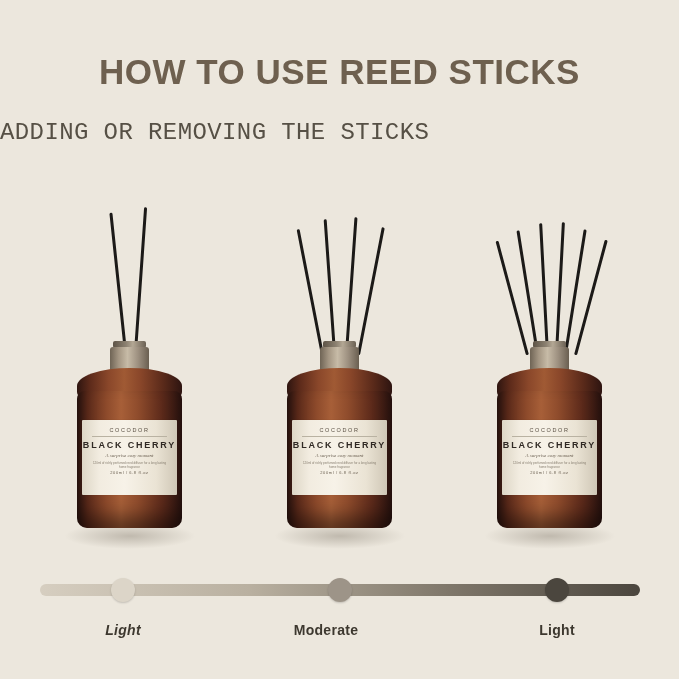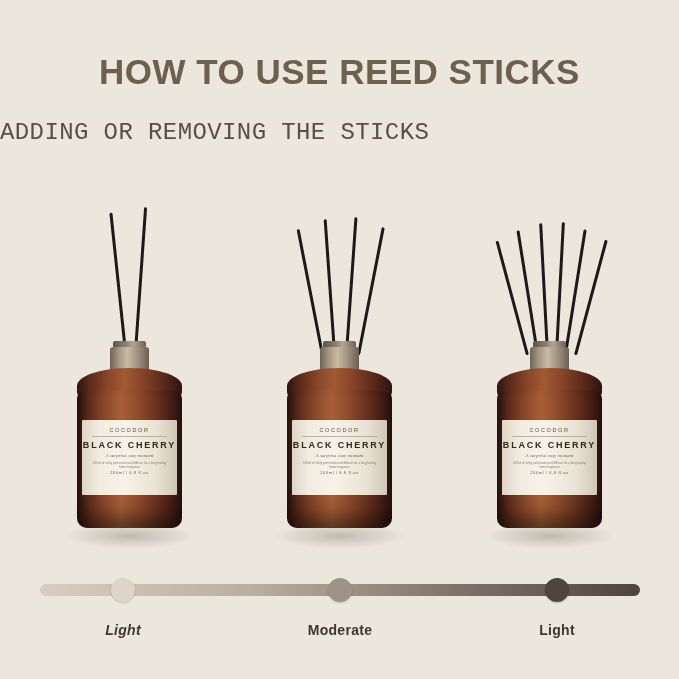--- a/index.html
+++ b/index.html
@@ -124,21 +124,21 @@
   }
   .knob.k1{left:111px;background:#dcd5c8;}
   .knob.k2{left:328px;background:#9d9488;}
   .knob.k3{left:545px;background:#4b463e;}
   .slider-label{
     position:absolute;top:622px;
     font-size:14px;color:#3d382f;font-weight:bold;letter-spacing:.3px;
     text-align:center;width:140px;
   }
   .slider-label.s1{left:53px;font-style:italic;}
-  .slider-label.s2{left:270px;}
+  .slider-label.s2{left:256px;}
   .slider-label.s3{left:487px;}
 </style>
 </head>
 <body>
 
 <div id="stage">
 
   <div class="title">HOW TO USE REED STICKS</div>
 
   <div class="subtitle">

